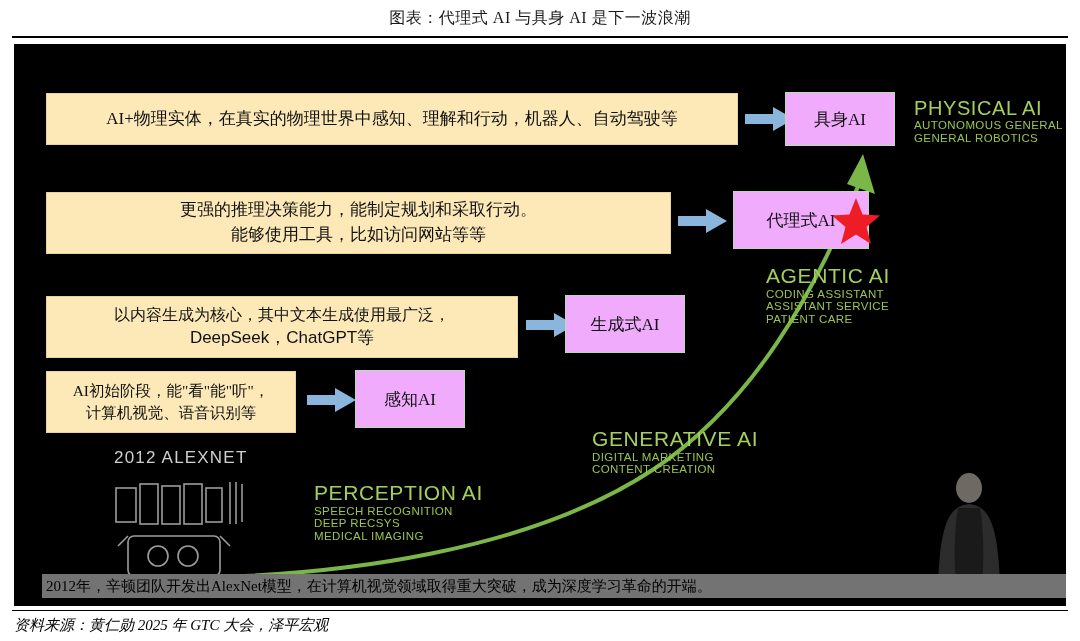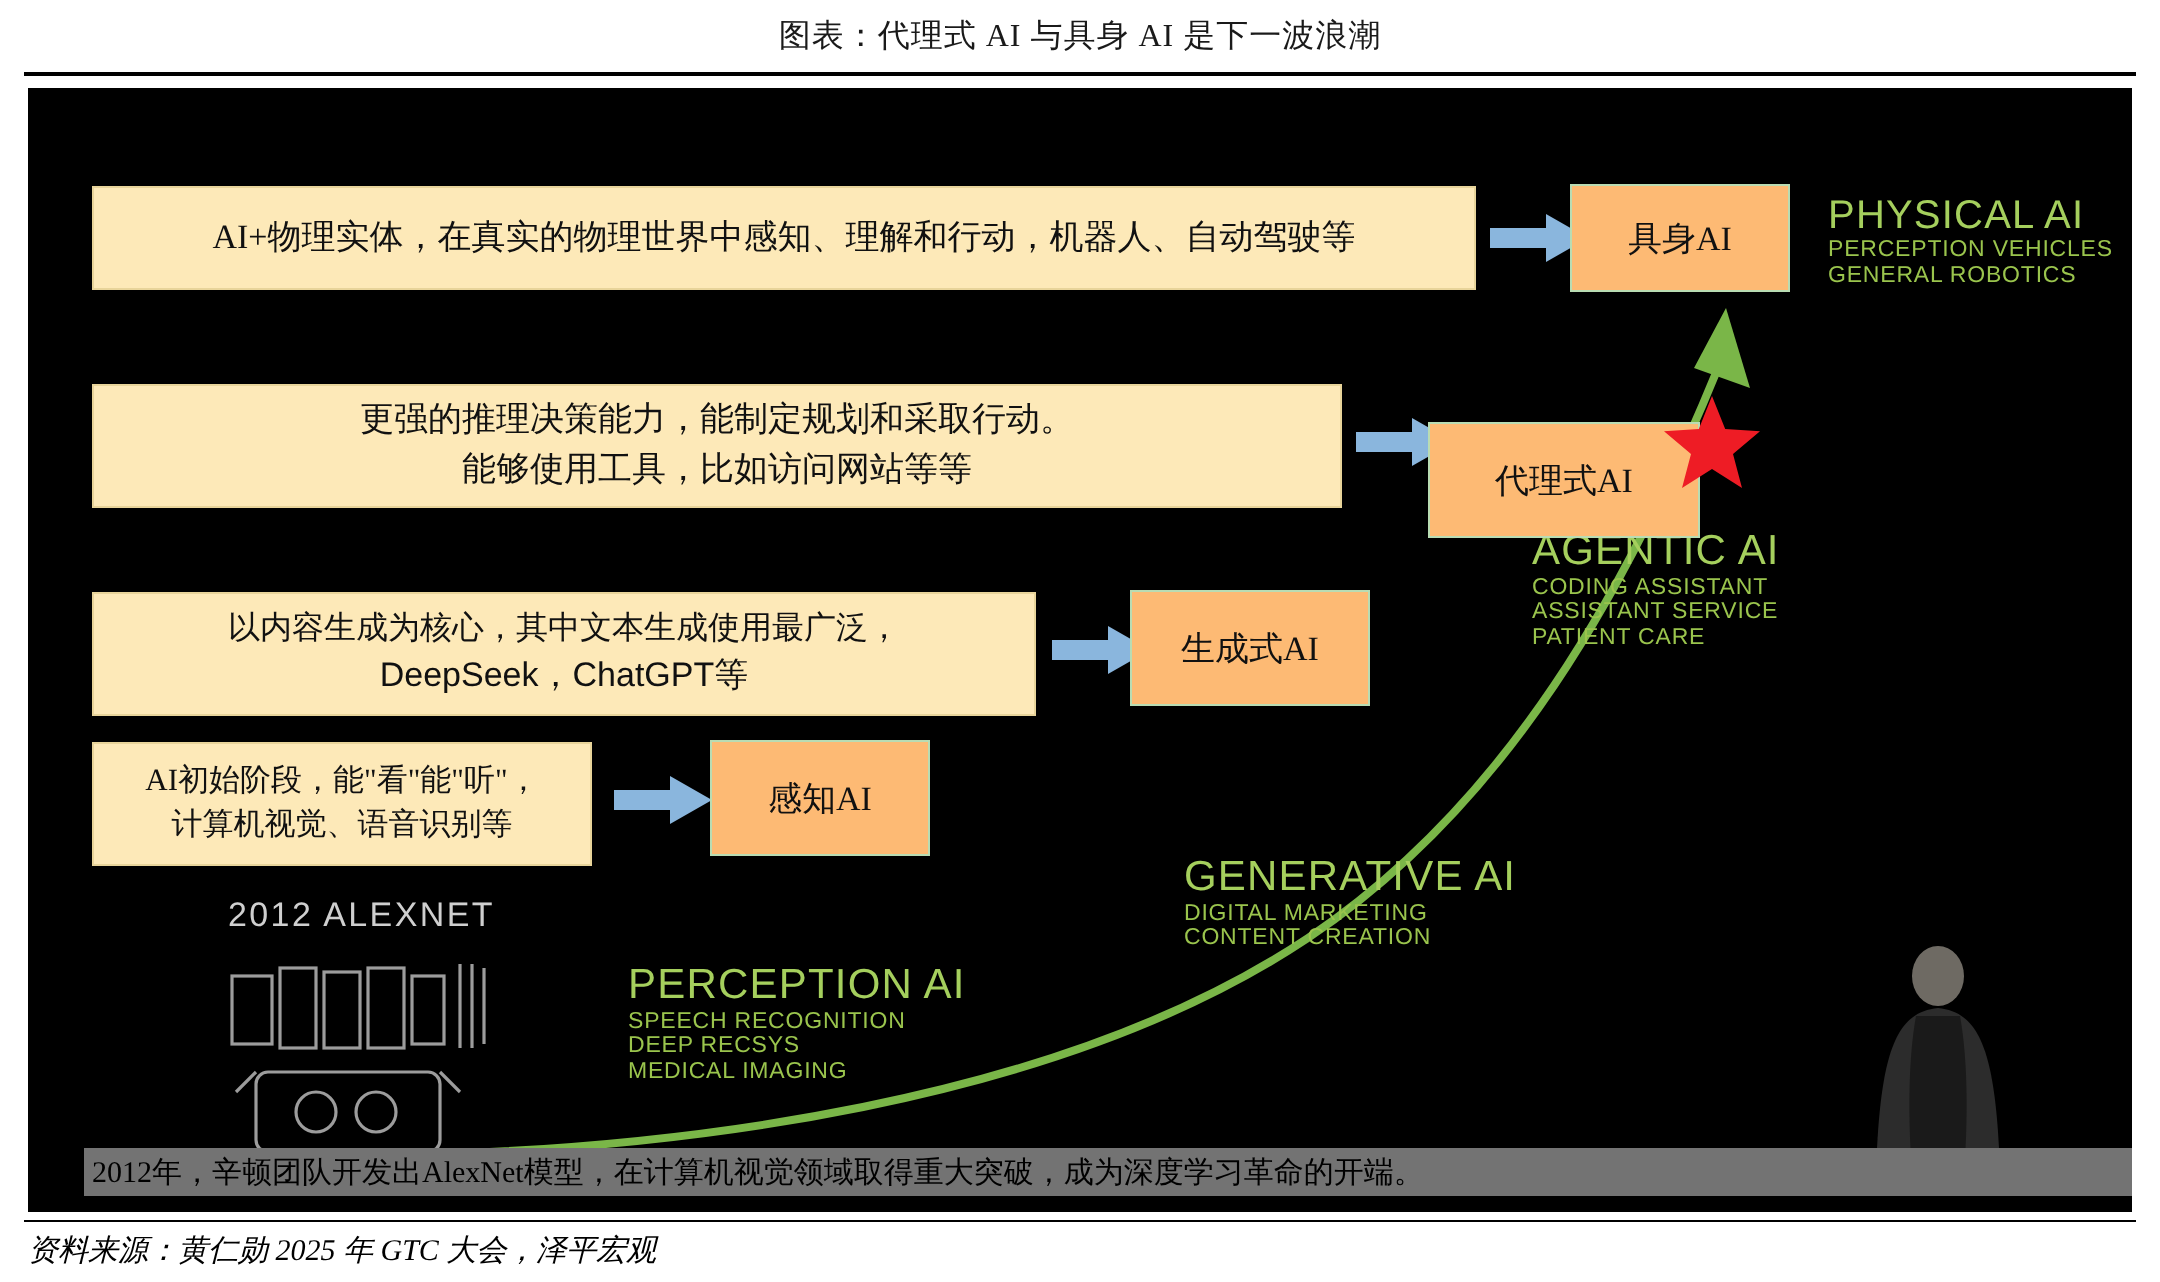--- a/index.html
+++ b/index.html
@@ -133,32 +133,32 @@
   .callout.c-agentic    { left: 32px;  top: 148px; width: 625px; height: 62px; }
   .callout.c-generative { left: 32px;  top: 252px; width: 472px; height: 62px; font-size: 16px; }
   .callout.c-perception { left: 32px;  top: 327px; width: 250px; height: 62px; font-size: 15.5px; }
 
   
   .mixed-latin { font-family: "Liberation Sans", sans-serif; font-size: 17px; }
 
   
   .stagebox {
     position: absolute;
-    background: #fdba74;
+    background: #f0abfc;
     border: 1px solid #b9dcb3;
     color: #111;
     display: flex;
     align-items: center;
     justify-content: center;
     font-family: "Liberation Serif", serif;
     font-size: 17px;
     box-sizing: border-box;
   }
   .stagebox.g-physical   { left: 771px; top: 48px;  width: 110px; height: 54px; }
-  .stagebox.g-agentic    { left: 700px; top: 147px; width: 136px; height: 58px; margin-top: 20px; }
+  .stagebox.g-agentic    { left: 719px; top: 147px; width: 136px; height: 58px; }
   .stagebox.g-generative { left: 551px; top: 251px; width: 120px; height: 58px; }
   .stagebox.g-perception { left: 341px; top: 326px; width: 110px; height: 58px; }
 
   
   .arrow {
     position: absolute;
     width: 50px;
     height: 28px;
   }
   .arrow.a-physical   { left: 731px; top: 61px; }
@@ -251,21 +251,21 @@
 
     <div class="stage s-agentic">
       <span class="big">AGENTIC AI</span>
       <span class="sub">CODING ASSISTANT</span>
       <span class="sub">ASSISTANT SERVICE</span>
       <span class="sub">PATIENT CARE</span>
     </div>
 
     <div class="stage s-physical">
       <span class="big">PHYSICAL AI</span>
-      <span class="sub">PERCEPTION VEHICLES</span>
+      <span class="sub">AUTONOMOUS GENERAL</span>
       <span class="sub">GENERAL ROBOTICS</span>
     </div>
 
     <div class="callout c-physical">
       <span>AI+物理实体，在真实的物理世界中感知、理解和行动，机器人、自动驾驶等</span>
     </div>
 
     <div class="callout c-generative">
       <div>
         <span class="l2">以内容生成为核心，其中文本生成使用最广泛，</span>

